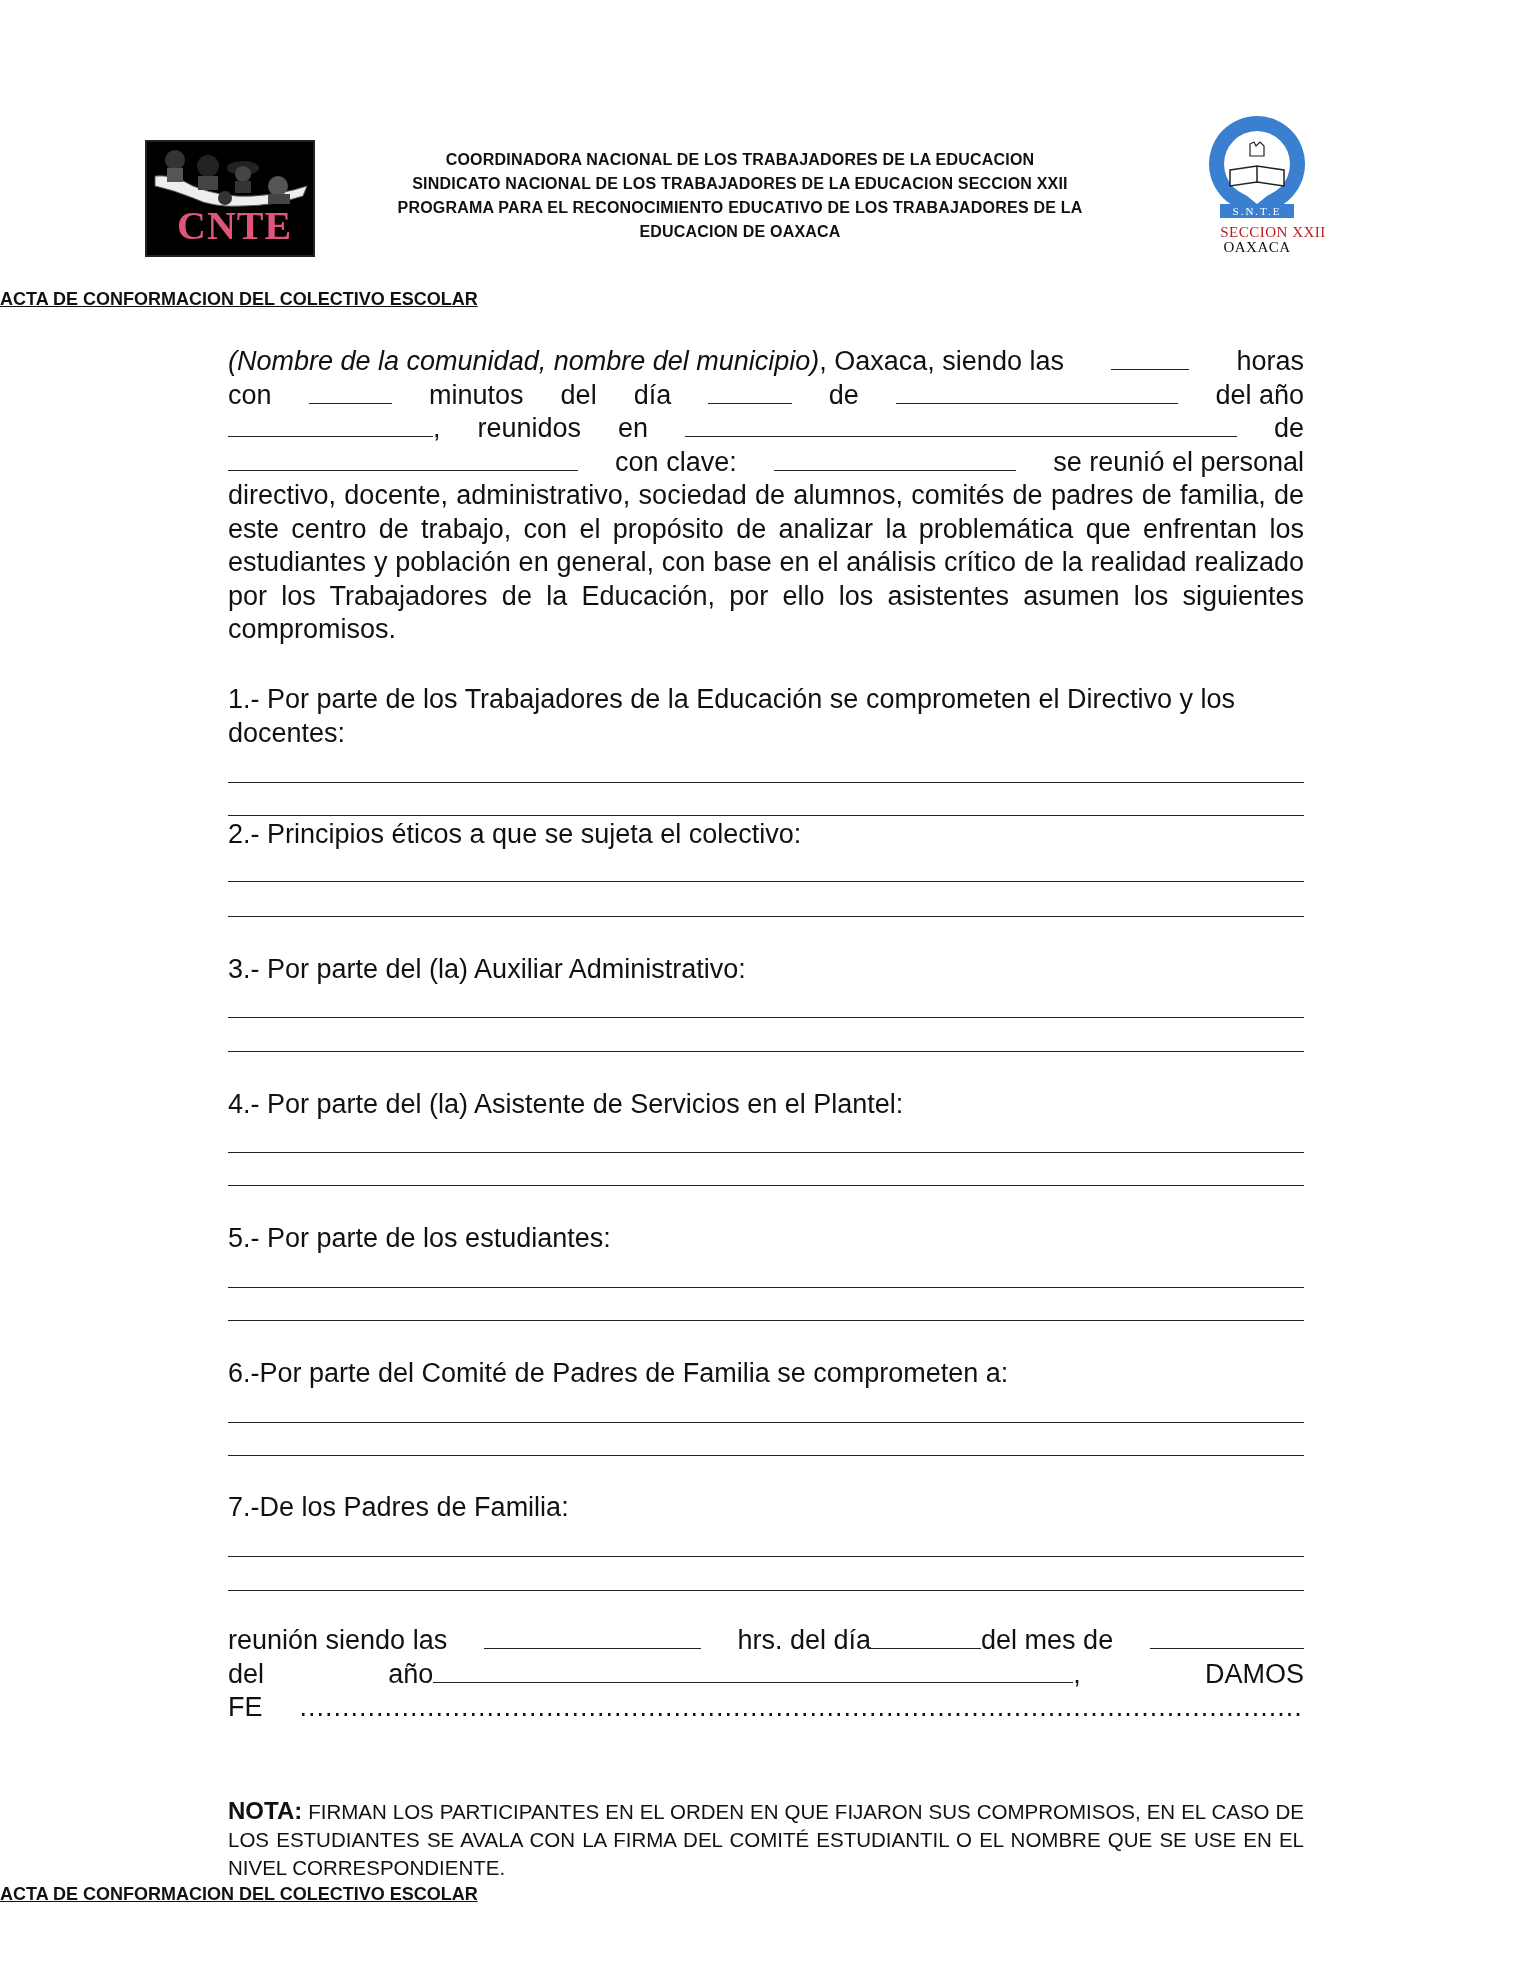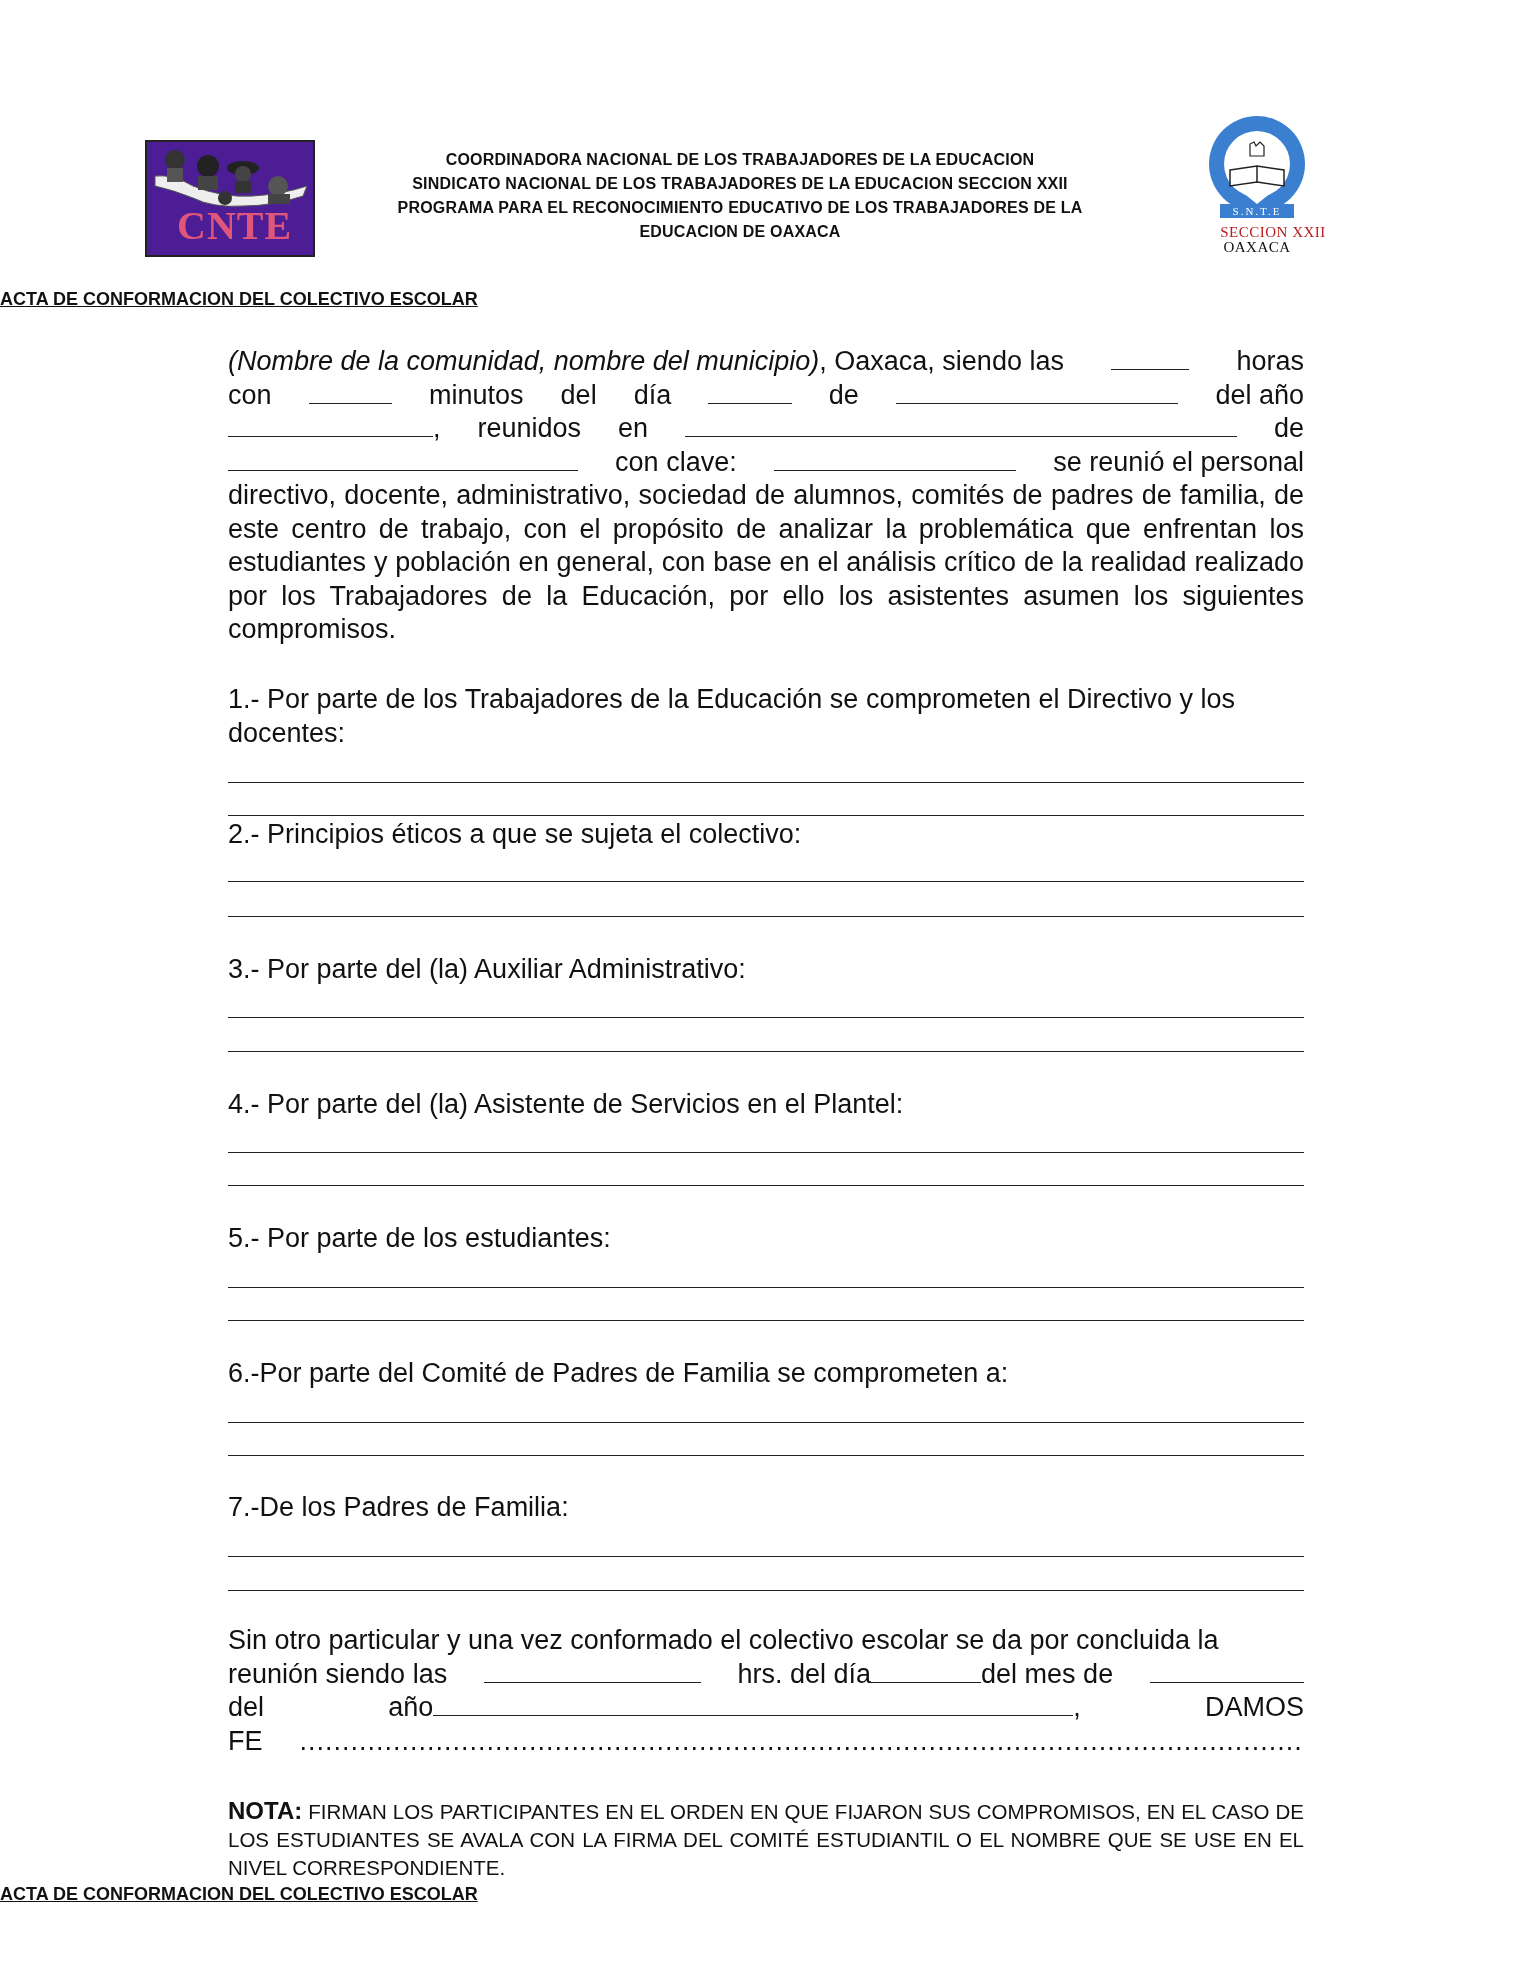--- a/index.html
+++ b/index.html
@@ -1,21 +1,21 @@
 <!DOCTYPE html>
 <html><head>
 <meta charset="utf-8">
 <style>
   html, body { margin: 0; padding: 0; background: #ffffff; }
   body { width: 1530px; height: 1980px; position: relative; overflow: hidden;
          font-family: "Liberation Sans", sans-serif; color: #111; }
   .abs { position: absolute; }
 
   
-  #cnte-logo { left: 145px; top: 140px; width: 170px; height: 117px; border: 2px solid #222; background: #4c1d95; box-sizing: border-box; overflow: hidden; }
+  #cnte-logo { left: 145px; top: 140px; width: 170px; height: 117px; border: 2px solid #222; background: #000000; box-sizing: border-box; overflow: hidden; }
   #cnte-logo .figs { position: absolute; left: 6px; top: 4px; width: 156px; height: 66px; }
   #cnte-logo .cnte-text { position: absolute; left: 30px; bottom: 6px; font-family: "Liberation Serif", serif; font-weight: bold; font-size: 40px; color: #e0567a; letter-spacing: 1px; }
 
   #snte-logo { left: 1182px; top: 112px; width: 150px; height: 150px; }
   #snte-logo .label1 { position: absolute; left: 16px; width: 150px; top: 112px; text-align: center; font-family: "Liberation Serif", serif; font-size: 15px; letter-spacing: 0.5px; color: #b91c1c; }
   #snte-logo .label2 { position: absolute; left: 0; width: 150px; top: 127px; text-align: center; font-family: "Liberation Serif", serif; font-size: 15px; letter-spacing: 0.5px; color: #111; }
 
   #header-text { left: 330px; top: 148px; width: 820px; text-align: center; font-weight: bold; font-size: 16px; line-height: 24px; letter-spacing: 0.2px; }
 
   .doc-title { left: 0; width: 1530px; font-weight: bold; font-size: 18px; text-decoration: underline; }
@@ -134,23 +134,20 @@
 <div class="abs section-label" style="top:1357px;">6.-Por parte del Comité de Padres de Familia se comprometen a:</div>
 <div class="abs write-line" style="top:1422px;"></div>
 <div class="abs write-line" style="top:1455px;"></div>
 
 <div class="abs section-label" style="top:1491px;">7.-De los Padres de Familia:</div>
 <div class="abs write-line" style="top:1556px;"></div>
 <div class="abs write-line" style="top:1590px;"></div>
 
 <div id="closing" class="abs">
   <div class="row">
-    <span>Sin otro particular y una vez conformado el colectivo escolar se da  por concluida la</span>
-  </div>
-  <div class="row">
     <span>reunión siendo las</span>
     <span class="blank" style="width:225px;"></span>
     <span><span>hrs. del día</span><span class="blank" style="width:110px;"></span><span>del mes de</span></span>
     <span class="blank" style="width:160px;"></span>
   </div>
   <div class="row">
     <span>del</span>
     <span><span>año</span><span class="blank" style="width:640px;"></span><span>,</span></span>
     <span>DAMOS</span>
   </div>

